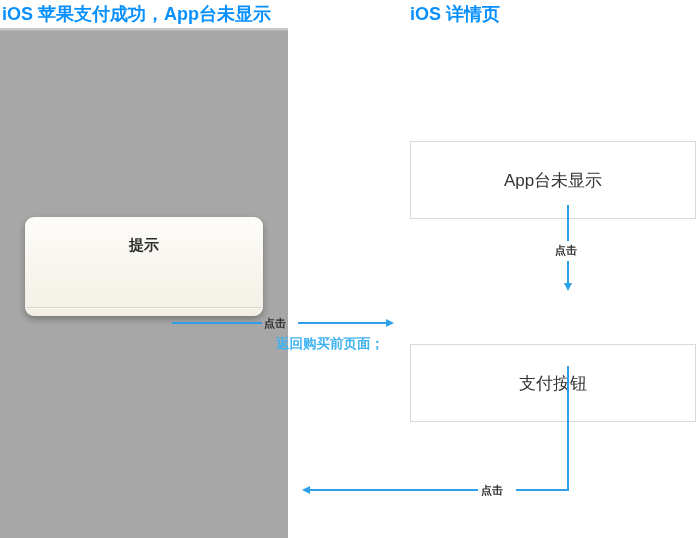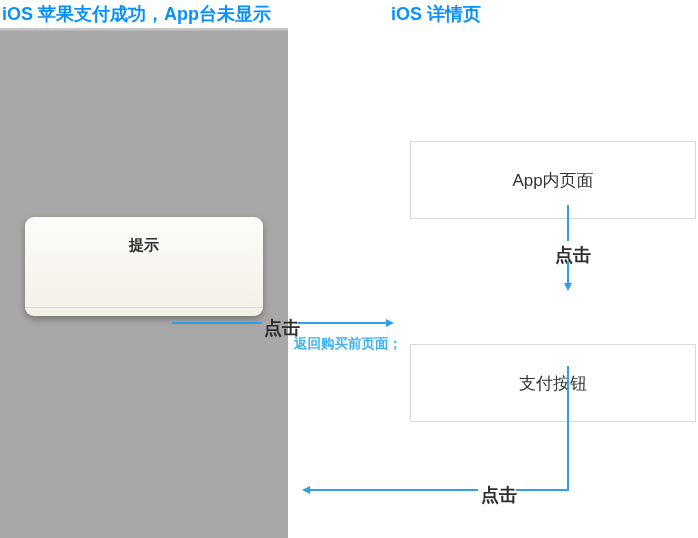--- a/index.html
+++ b/index.html
@@ -16,21 +16,21 @@
   body{
     width:698px;height:538px;position:relative;overflow:hidden;
     font-family:"Liberation Sans","DejaVu Sans",sans-serif;
   }
   .page-title{
     position:absolute;top:2px;
     font-size:18px;font-weight:bold;color:var(--title-blue);
     white-space:nowrap;letter-spacing:0;
   }
   .title-left{left:2px;}
-  .title-right{left:391px;}
+  .title-right{left:410px;}
 
   
   .phone{
     position:absolute;left:0;top:28px;width:288px;height:510px;
     background:linear-gradient(#c6c6c6 0px,#c6c6c6 2px,var(--phone-gray) 3px);
   }
 
   
   .alert{
     position:absolute;left:25px;top:217px;width:238px;height:99px;
@@ -69,24 +69,24 @@
 
   
   .hline{position:absolute;height:2px;background:var(--arrow-blue);}
   .vline{position:absolute;width:2px;background:var(--arrow-blue);}
   .ah{position:absolute;width:0;height:0;}
   .ah-right{border-left:8px solid var(--arrow-blue);border-top:4px solid transparent;border-bottom:4px solid transparent;}
   .ah-down{border-top:8px solid var(--arrow-blue);border-left:4px solid transparent;border-right:4px solid transparent;}
   .ah-left{border-right:8px solid var(--arrow-blue);border-top:4px solid transparent;border-bottom:4px solid transparent;}
 
   .click-label{
-    position:absolute;font-size:18px;font-weight:bold;color:#2e2e2e;white-space:nowrap;
+    position:absolute;font-size:11px;font-weight:bold;color:#2e2e2e;white-space:nowrap;
   }
   .return-note{
-    position:absolute;left:294px;top:335px;
+    position:absolute;left:276px;top:335px;
     font-size:13.5px;font-weight:bold;color:var(--note-blue);white-space:nowrap;
   }
 </style>
 </head>
 <body>
 
 <div class="page-title title-left">iOS 苹果支付成功，App台未显示</div>
 <div class="page-title title-right">iOS 详情页</div>
 
 <div class="phone"></div>
@@ -96,21 +96,21 @@
   <div class="alert-divider"></div>
 </div>
 
 <div class="hline" style="left:172px;top:322px;width:90px;"></div>
 <div class="click-label" style="left:264px;top:316px;">点击</div>
 <div class="hline" style="left:298px;top:322px;width:88px;"></div>
 <div class="ah ah-right" style="left:386px;top:319px;"></div>
 <div class="return-note">返回购买前页面；</div>
 
 <div class="flow-box box-app">
-  <span>App内页面</span>
+  <span>App台未显示</span>
 </div>
 
 <div class="vline" style="left:567px;top:205px;height:36px;"></div>
 <div class="click-label" style="left:555px;top:243px;">点击</div>
 <div class="vline" style="left:567px;top:261px;height:22px;"></div>
 <div class="ah ah-down" style="left:564px;top:283px;"></div>
 
 <div class="flow-box box-pay">
   <span>支付按钮</span>
 </div>

